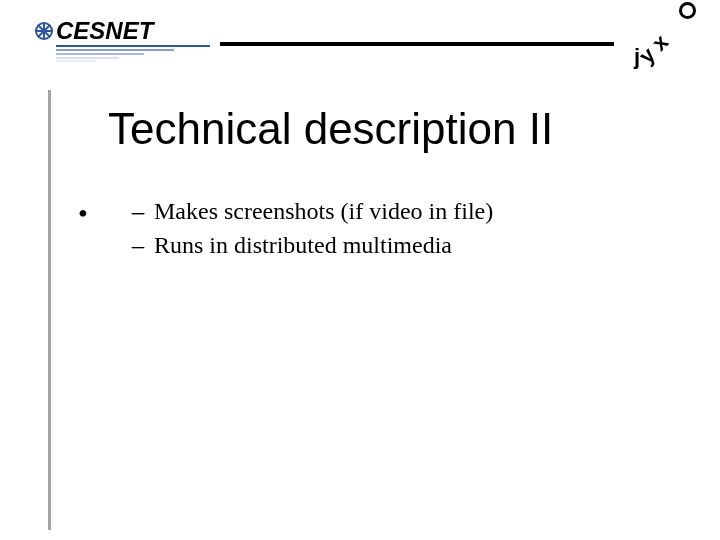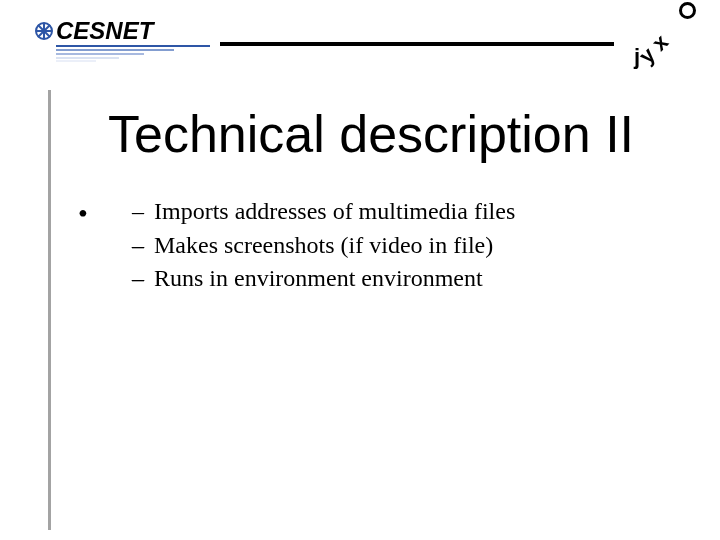--- a/index.html
+++ b/index.html
@@ -17,21 +17,21 @@
   .jyxo .ring { position: absolute; right: 2px; top: 0; width: 17px; height: 17px; border: 3px solid #000; border-radius: 50%; }
   .jyxo .diag { position: absolute; transform-origin: left center; font-size: 22px; font-weight: 700; letter-spacing: 2px; }
   .jyxo .j { position: absolute; left: 2px; bottom: -2px; font-size: 22px; font-weight: 700; }
   .jyxo .x { left: 24px; top: 32px; transform: rotate(-44deg); }
   .jyxo .y { left: 11px; top: 45px; transform: rotate(-44deg); }
 
   
   .vrule { position: absolute; left: 48px; top: 90px; width: 3px; height: 440px; background: #a3a3a3; }
 
   
-  .title { position: absolute; left: 108px; top: 104px; font-size: 52px; font-family: Verdana, Geneva, Tahoma, sans-serif; letter-spacing: 0; }
+  .title { position: absolute; left: 108px; top: 104px; font-size: 44px; font-family: Verdana, Geneva, Tahoma, sans-serif; letter-spacing: 0; }
 
   
   .body { position: absolute; left: 74px; top: 190px; width: 580px; font-size: 28px; line-height: 1.28; }
   .lvl1 { position: relative; padding-left: 26px; margin-bottom: 10px; }
   .lvl1 .bullet { position: absolute; left: 4px; top: 0; }
   .sub { margin-left: 32px; margin-top: 6px; font-size: 24px; }
   .lvl2 { position: relative; padding-left: 22px; margin-bottom: 3px; }
   .lvl2 .dash { position: absolute; left: 0; top: 0; }
 </style>
 </head>
@@ -70,22 +70,22 @@
   </div>
 
   <div class="vrule"></div>
 
   <div class="title">Technical description II</div>
 
   <div class="body">
     <div class="lvl1">
       <span class="bullet">•</span>
       <div class="sub">
-        <div class="lvl2"><span class="dash">–</span><span>Imports addresses of multimedia files</span></div>
+        <div class="lvl2"><span class="dash">–</span></div>
         <div class="lvl2"><span class="dash">–</span></div>
         <div class="lvl2"><span class="dash">–</span><span>Makes screenshots (if video in file)</span></div>
         <div class="lvl2"><span class="dash">–</span></div>
-        <div class="lvl2"><span class="dash">–</span><span>Runs in environment environment</span></div>
+        <div class="lvl2"><span class="dash">–</span><span>Runs in distributed multimedia</span></div>
       </div>
     </div>
   </div>
 
 </div>
 
 </body></html>

